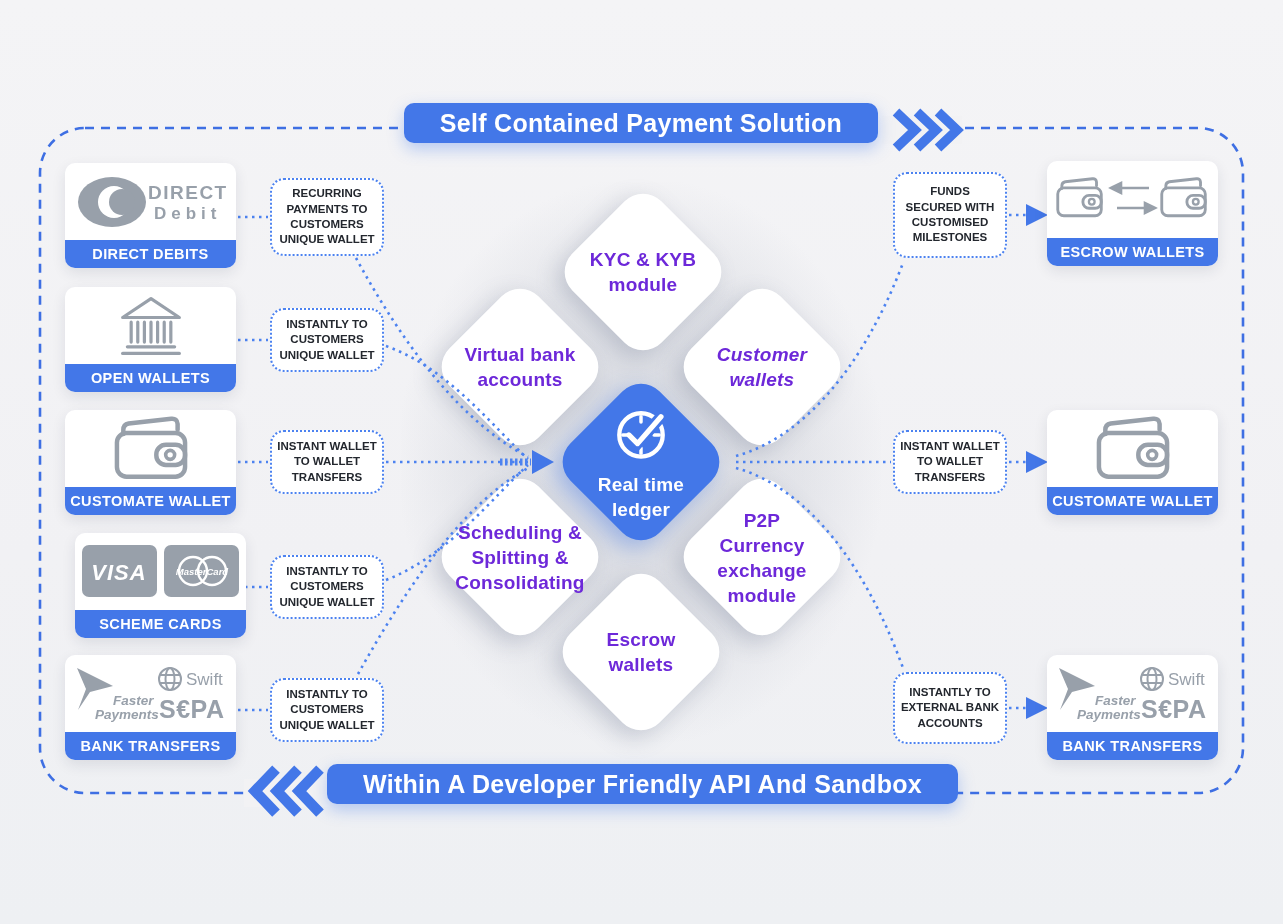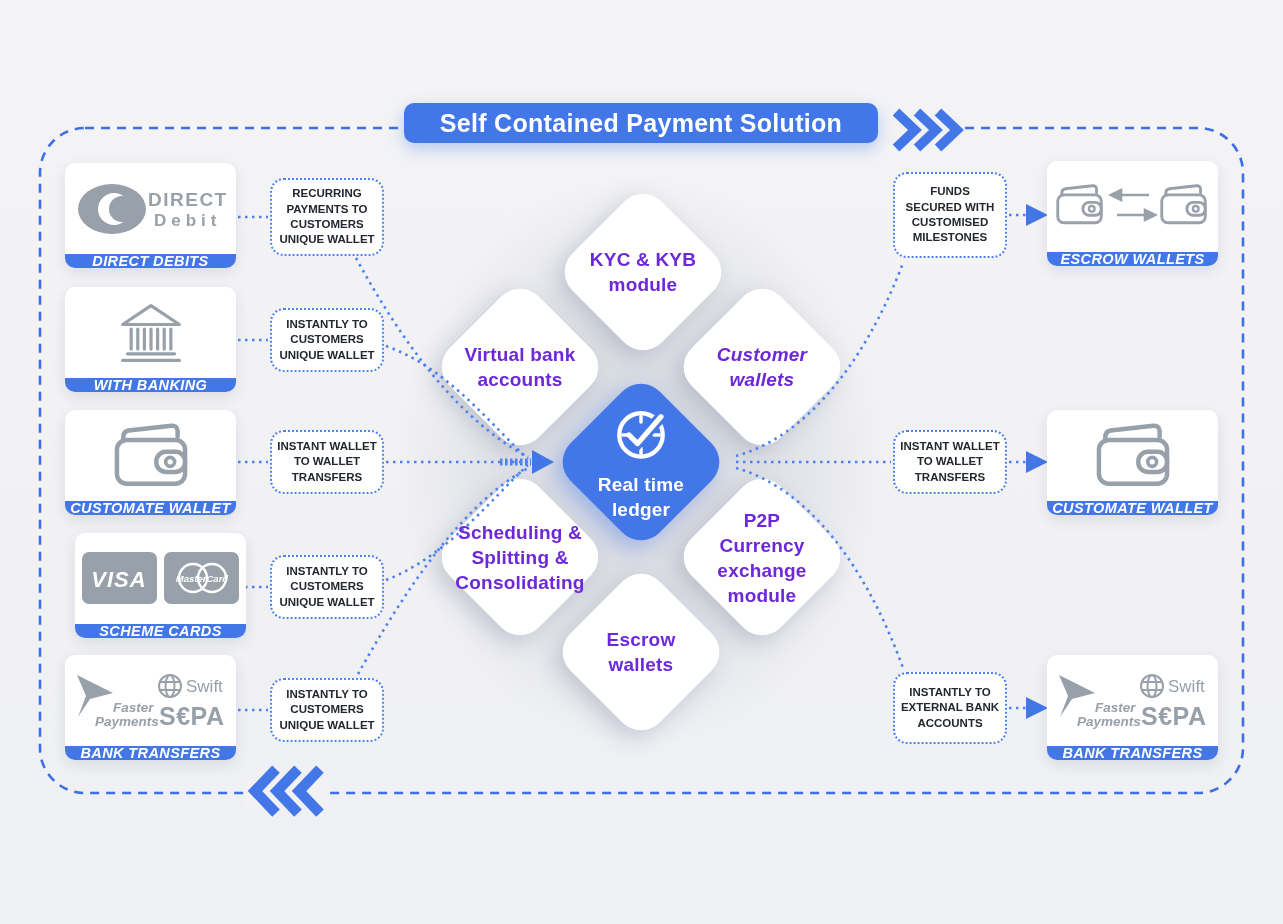--- a/index.html
+++ b/index.html
@@ -33,23 +33,23 @@
   }
   .center-content .module-label{position:static;transform:none;color:#ffffff;}
   
   .card{
     position:absolute;width:171px;height:105px;background:#ffffff;border-radius:10px;
     box-shadow:0 5px 14px rgba(30,40,70,.10);
     display:flex;flex-direction:column;overflow:hidden;
   }
   .card-icon{flex:1;display:flex;align-items:center;justify-content:center;}
   .card-bar{
-    height:14px;background:#4377e8;color:#ffffff;
+    height:28px;background:#4377e8;color:#ffffff;
     display:flex;align-items:center;justify-content:center;
-    font-size:14.5px;font-weight:bold;letter-spacing:.4px;font-style:italic;
+    font-size:14.5px;font-weight:bold;letter-spacing:.4px;
   }
   
   .note{
     position:absolute;width:114px;background:#ffffff;
     border:2px dotted #4c82f0;border-radius:14px;
     display:flex;align-items:center;justify-content:center;
     text-align:center;font-size:11.5px;font-weight:bold;color:#23272e;
     line-height:1.34;white-space:pre-line;padding:4px 2px;box-sizing:border-box;
   }
   
@@ -190,21 +190,21 @@
 
   <div class="card" style="left:65px;top:287px;">
     <div class="card-icon">
       <svg width="76" height="68" viewBox="0 0 76 72" fill="none" stroke="#98a0aa" stroke-width="3.4" stroke-linejoin="round" stroke-linecap="round">
         <path d="M8 27 L38 7 L68 27 Z"></path>
         <path d="M17 32 V53 M24 32 V53 M31 32 V53 M38 32 V53 M45 32 V53 M52 32 V53 M59 32 V53"></path>
         <path d="M13 58 H63"></path>
         <path d="M8 65 H68"></path>
       </svg>
     </div>
-    <div class="card-bar">WITH BANKING</div>
+    <div class="card-bar">OPEN WALLETS</div>
   </div>
 
   <div class="card" style="left:65px;top:410px;">
     <div class="card-icon">
       <svg width="86" height="66" viewBox="0 0 78 62">
           <use href="#icon-wallet"></use>
         </svg>
     </div>
     <div class="card-bar">CUSTOMATE WALLET</div>
   </div>
@@ -310,14 +310,15 @@
           <path d="M86.5 11 H107.5 M86.5 19 H107.5"></path>
         </g>
         <text x="113" y="21" font-size="17" fill="#98a0aa" font-weight="500">Swift</text>
         <text x="86" y="54" font-size="25" font-weight="bold" fill="#98a0aa" letter-spacing="0.5">S€PA</text>
       </svg>
     </div>
     <div class="card-bar">BANK TRANSFERS</div>
   </div>
 
   <div class="banner" style="left:404px;top:103px;width:474px;">Self Contained Payment Solution</div>
+  <div class="banner" style="left:327px;top:764px;width:631px;">Within A Developer Friendly API And Sandbox</div>
 
 </div>
 
 </body></html>

